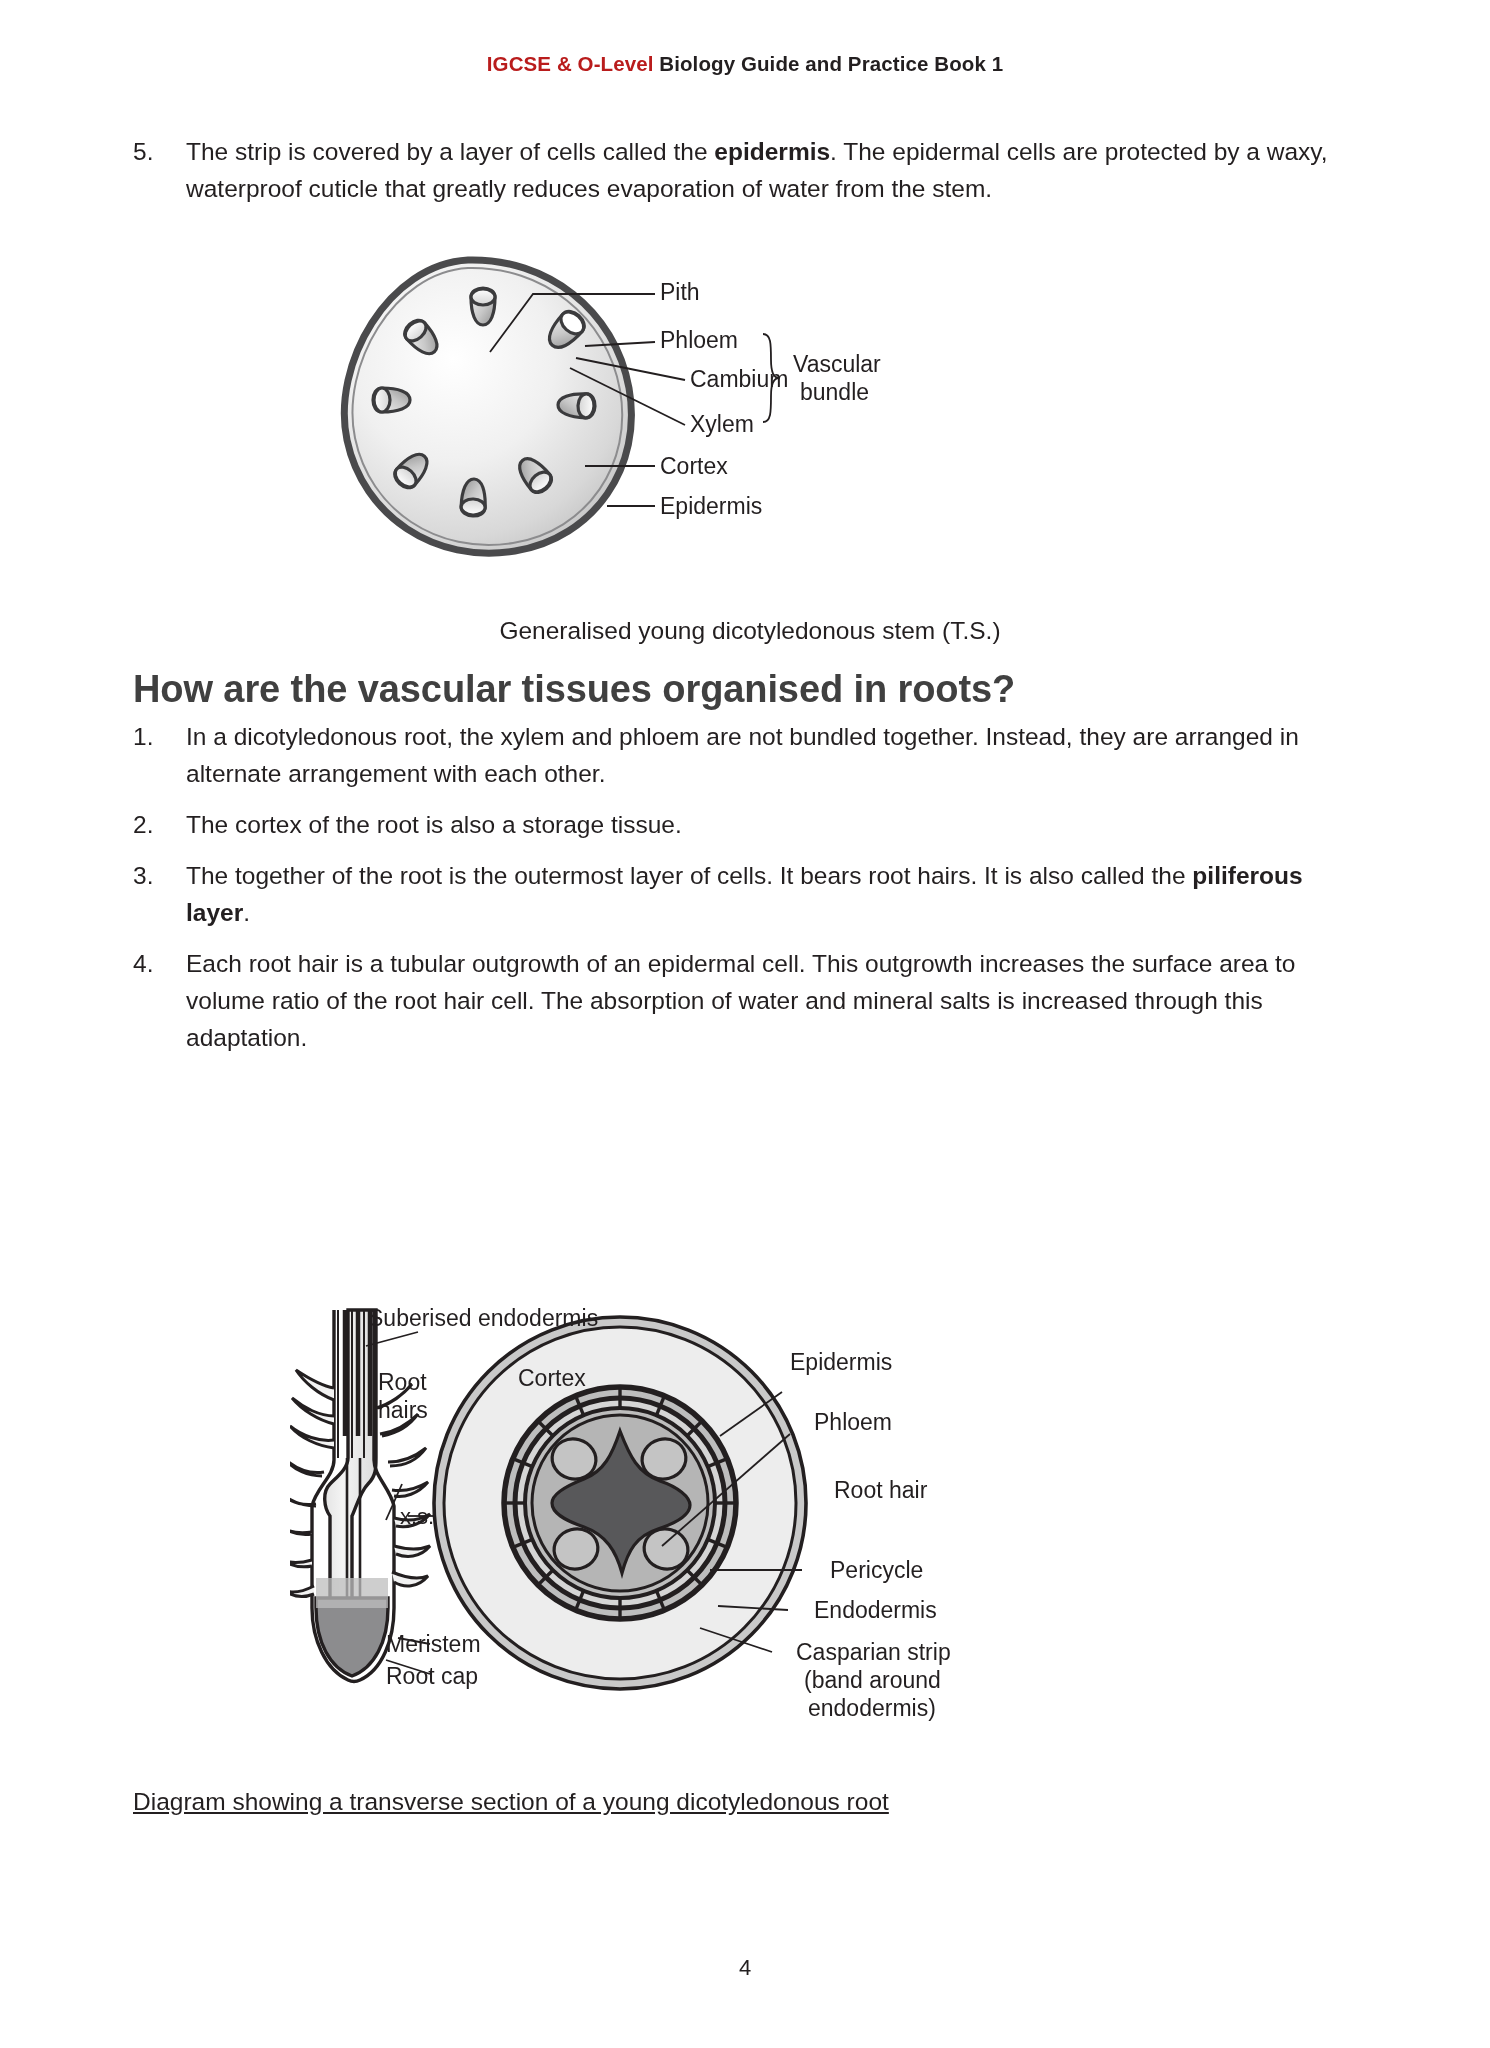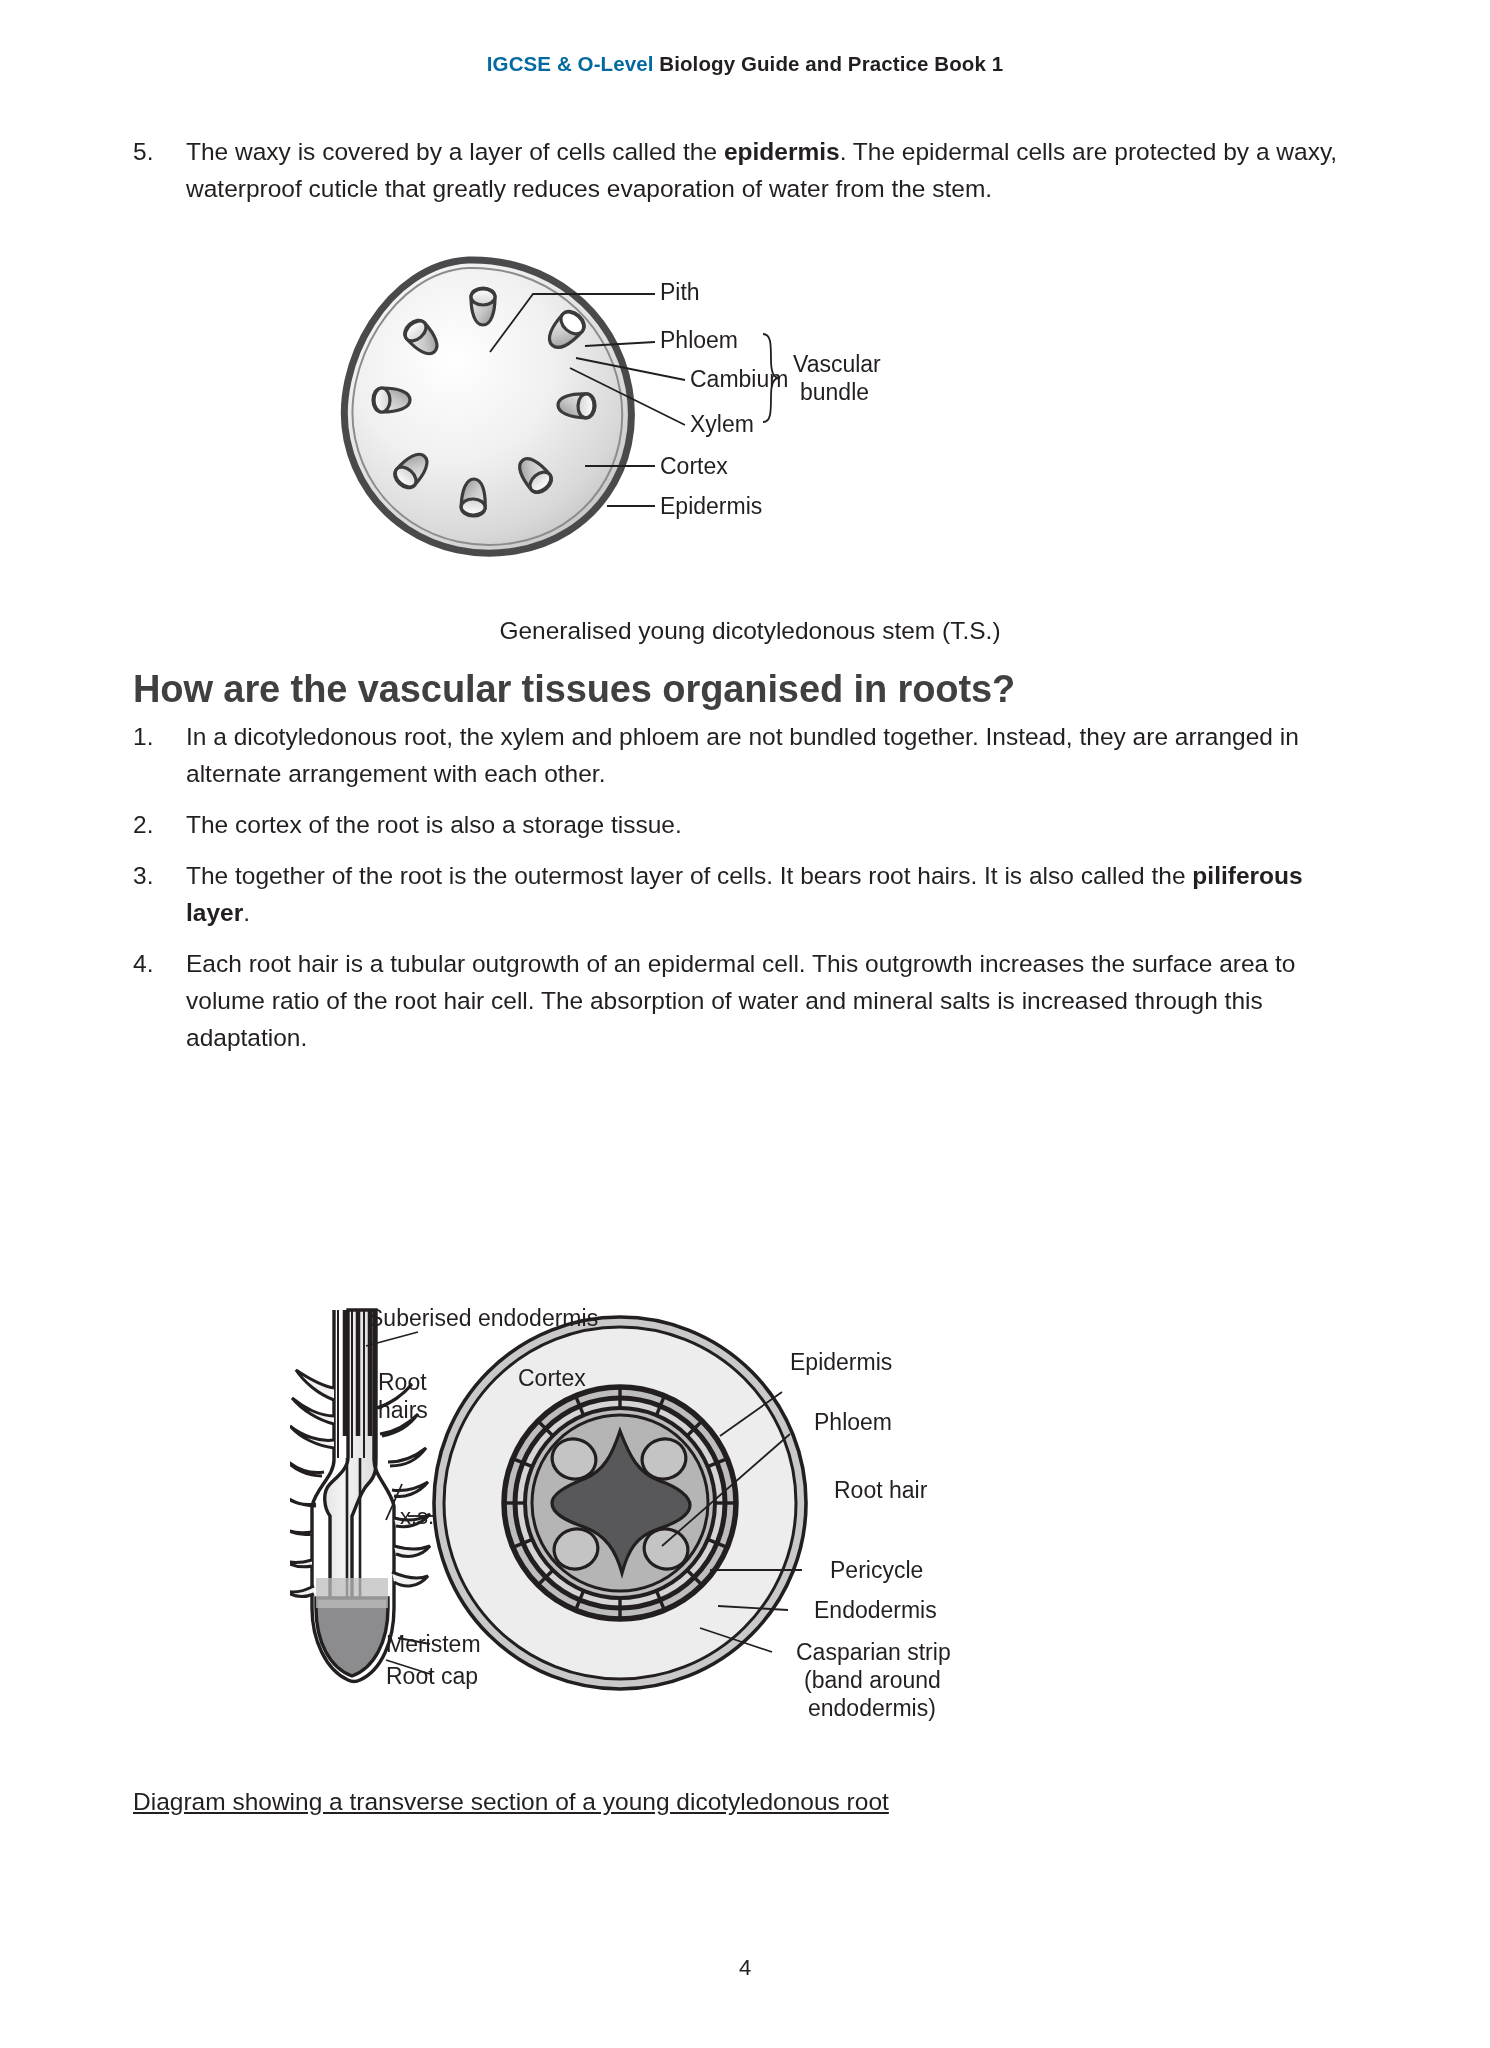--- a/index.html
+++ b/index.html
@@ -14,21 +14,21 @@
   }
   .page { position:relative; width:1490px; height:2048px; }
 
   
   .header {
     position:absolute; top:52px; left:0; width:1490px;
     text-align:center;
     font-size:20.5px;
     letter-spacing:0.1px;
   }
-  .header .grey { color:#0369a1; font-weight:bold;margin-top:13px; }
+  .header .grey { color:#b91c1c; font-weight:bold;margin-top:13px; }
   .header .blk  { color:#231f20; font-weight:bold; }
 
   
   .content { position:absolute; left:133px; top:0; width:1225px; }
 
   ol.list { list-style:none; margin:0; padding:0; }
   ol.list li {
     position:relative;
     padding-left:53px;
     font-size:24.5px;
@@ -73,21 +73,21 @@
 
 <div class="page">
 
   <div class="header">
     <span class="grey">IGCSE &amp; O-Level</span><span class="blk"> Biology Guide and Practice Book 1</span>
   </div>
 
   <div class="content" style="top:133px;">
     <ol class="list">
       <li>
-        <span class="num">5.</span><span><span>The waxy is covered by a layer of cells called the </span><b>epidermis</b><span>. The epidermal cells are protected by a waxy, waterproof cuticle that greatly reduces evaporation of water from the stem.</span></span>
+        <span class="num">5.</span><span><span>The strip is covered by a layer of cells called the </span><b>epidermis</b><span>. The epidermal cells are protected by a waxy, waterproof cuticle that greatly reduces evaporation of water from the stem.</span></span>
       </li>
     </ol>
   </div>
 
   <div class="figure" style="left:285px; top:248px;">
     <svg width="620" height="340" viewBox="0 0 620 340">
       <defs>
         <radialGradient id="stemGrad" cx="38%" cy="34%" r="78%">
           <stop offset="0%" stop-color="#ffffff"></stop>
           <stop offset="45%" stop-color="#f0f0f0"></stop>

